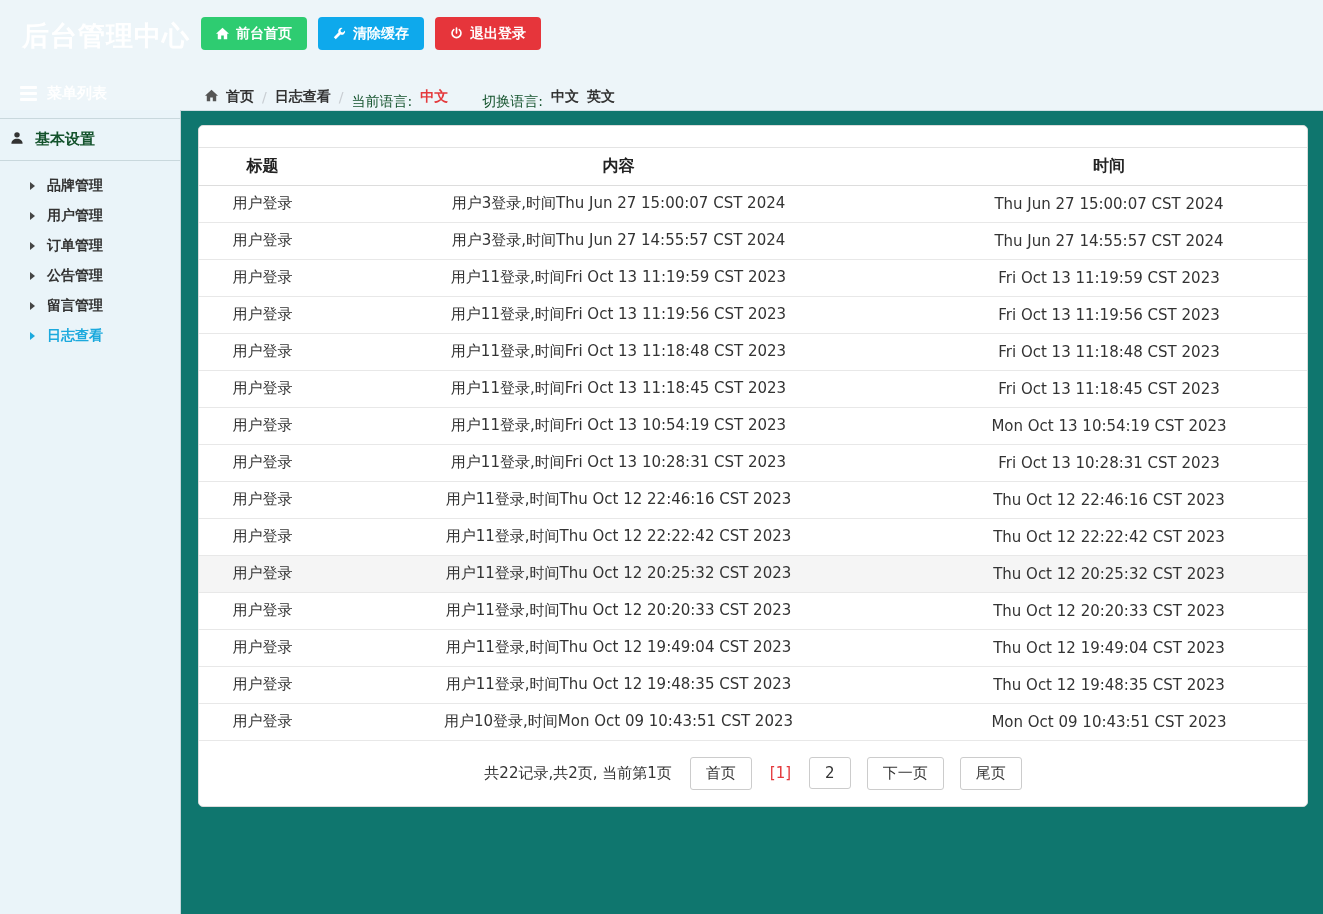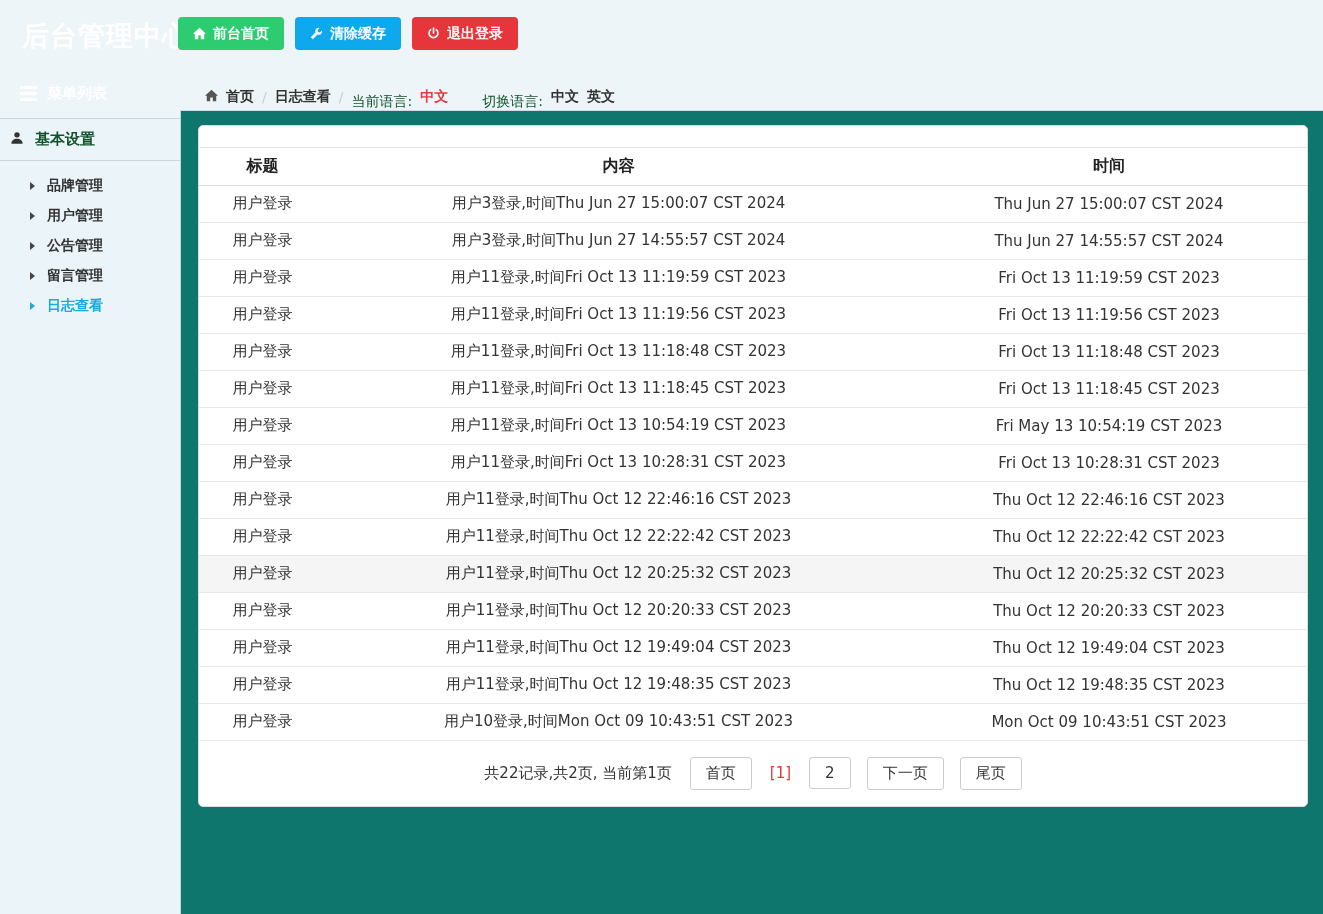--- a/index.html
+++ b/index.html
@@ -70,21 +70,21 @@
 
   .icon-dark { color:#333; }
   .icon-gray { color:#555; }
 </style>
 </head>
 <body>
 
 <div class="topbar">
   <div class="app-title">后台管理中心</div>
   <div class="hdr-actions">
-      <button class="hdr-btn" style="background: rgb(46, 204, 113);">
+      <button class="hdr-btn" style="background: rgb(46, 204, 113); margin-left: 23px;">
         <span>
           <svg width="13" height="13" viewBox="0 0 16 16" fill="currentColor">
             <path d="M8 1 0 8.2h2.2V15h4.2v-4.4h3.2V15h4.2V8.2H16L8 1z"></path>
           </svg>
         </span>
         <span>前台首页</span>
       </button>
       <button class="hdr-btn" style="background: rgb(14, 169, 236);">
         <span>
           <svg width="13" height="13" viewBox="0 0 16 16" fill="currentColor">
@@ -147,20 +147,24 @@
       <div class="menu-item">
         <span class="caret"></span>
         <span>品牌管理</span>
       </div>
       <div class="menu-item">
         <span class="caret"></span>
         <span>用户管理</span>
       </div>
       <div class="menu-item">
         <span class="caret"></span>
+        <span>订单管理</span>
+      </div>
+      <div class="menu-item">
+        <span class="caret"></span>
         <span>公告管理</span>
       </div>
       <div class="menu-item">
         <span class="caret"></span>
         <span>留言管理</span>
       </div>
       <div class="menu-item active">
         <span class="caret"></span>
         <span>日志查看</span>
       </div>
@@ -210,21 +214,21 @@
             <td>Fri Oct 13 11:18:48 CST 2023</td>
           </tr>
           <tr>
             <td>用户登录</td>
             <td>用户11登录,时间Fri Oct 13 11:18:45 CST 2023</td>
             <td>Fri Oct 13 11:18:45 CST 2023</td>
           </tr>
           <tr>
             <td>用户登录</td>
             <td>用户11登录,时间Fri Oct 13 10:54:19 CST 2023</td>
-            <td>Fri May 13 10:54:19 CST 2023</td>
+            <td>Mon Oct 13 10:54:19 CST 2023</td>
           </tr>
           <tr>
             <td>用户登录</td>
             <td>用户11登录,时间Fri Oct 13 10:28:31 CST 2023</td>
             <td>Fri Oct 13 10:28:31 CST 2023</td>
           </tr>
           <tr>
             <td>用户登录</td>
             <td>用户11登录,时间Thu Oct 12 22:46:16 CST 2023</td>
             <td>Thu Oct 12 22:46:16 CST 2023</td>

